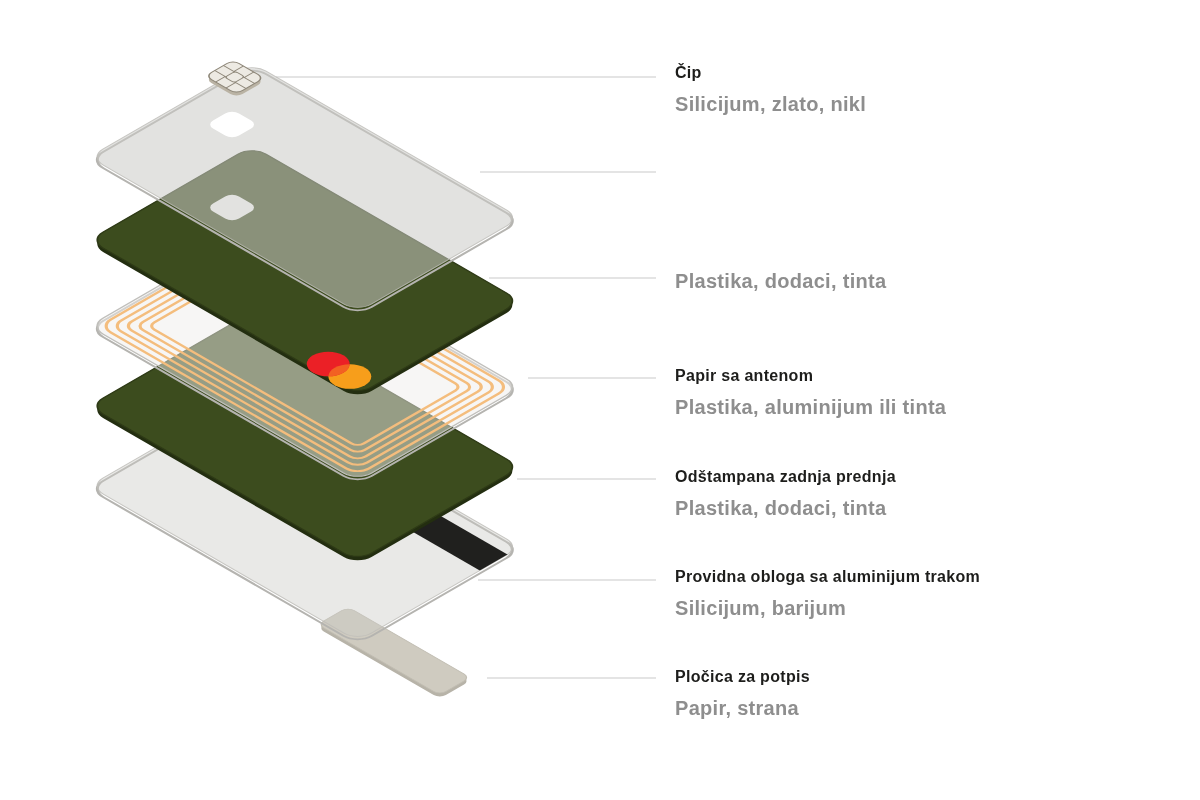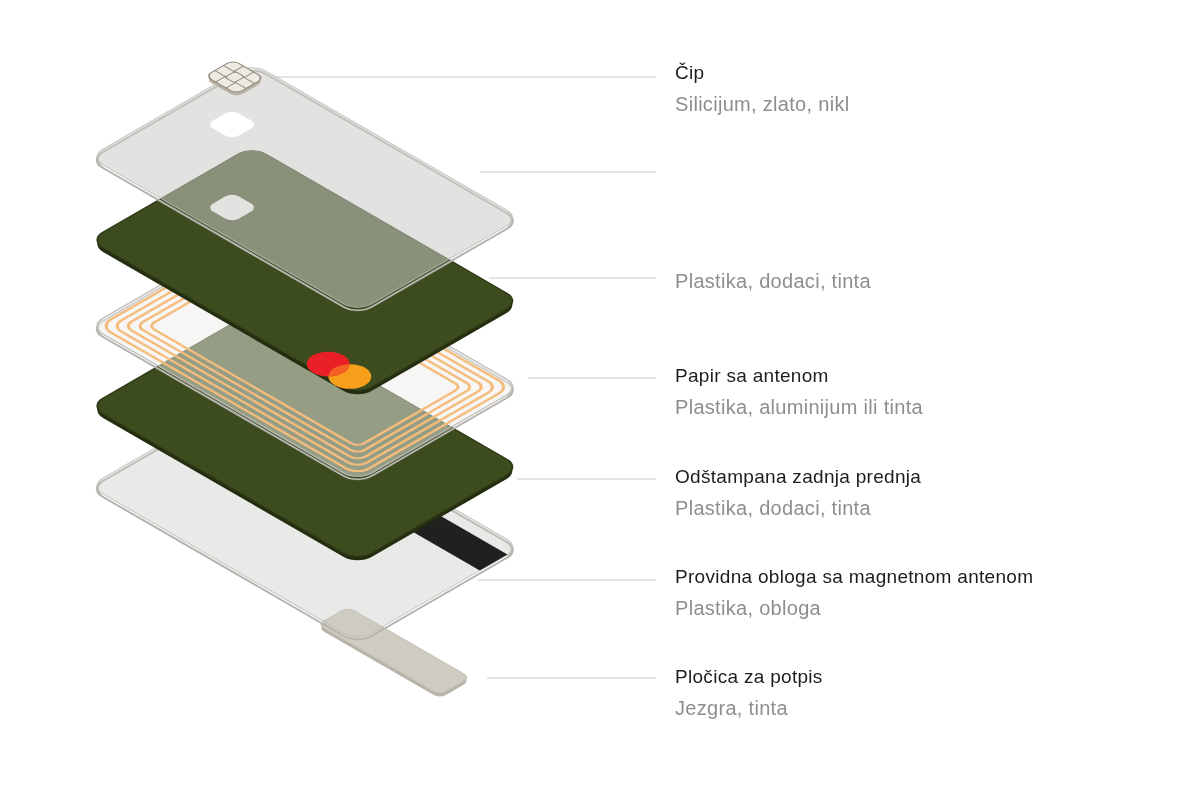--- a/index.html
+++ b/index.html
@@ -33,22 +33,22 @@
   .sig-edge{fill:var(--signature-edge);}
   .chip-edge{fill:#BAB3A4;}
   .chipb{fill:var(--chip-body);stroke:var(--chip-outline);stroke-width:1.3;}
   .chipl{fill:none;stroke:var(--chip-outline);stroke-width:1.1;}
   .chipc{fill:var(--chip-body);stroke:var(--chip-outline);stroke-width:1.1;}
   .mc-red{fill:var(--mc-red);}
   .mc-orange{fill:var(--mc-orange);}
   .mc-lens{fill:var(--mc-overlap);}
   .labels{position:absolute;left:0;top:0;width:1200px;height:800px;pointer-events:none;}
   .label{position:absolute;left:675px;white-space:nowrap;}
-  .label-title{font-size:19px;font-weight:400;color:var(--title-text);line-height:26px;letter-spacing:.3px;}
-  .label-sub{font-size:20px;font-weight:400;color:var(--subtitle-text);line-height:26px;margin-top:5px;letter-spacing:.3px;}
+  .label-title{font-size:16px;font-weight:700;color:var(--title-text);line-height:26px;letter-spacing:.3px;}
+  .label-sub{font-size:20px;font-weight:700;color:var(--subtitle-text);line-height:26px;margin-top:5px;letter-spacing:.3px;}
 </style>
 </head>
 <body>
 
 <svg id="diagram-svg" width="1200" height="800" viewBox="0 0 1200 800">
   <defs>
     <clipPath id="cardclip">
         <rect x="0" y="0" width="310" height="188" rx="16"></rect>
       </clipPath>
     <clipPath id="mcclip">
@@ -129,20 +129,20 @@
   </div>
   <div class="label" style="top:363px">
     <div class="label-title">Papir sa antenom</div>
     <div class="label-sub">Plastika, aluminijum ili tinta</div>
   </div>
   <div class="label" style="top:464px">
     <div class="label-title">Odštampana zadnja prednja</div>
     <div class="label-sub">Plastika, dodaci, tinta</div>
   </div>
   <div class="label" style="top:564px">
-    <div class="label-title">Providna obloga sa magnetnom antenom</div>
-    <div class="label-sub">Plastika, obloga</div>
+    <div class="label-title">Providna obloga sa aluminijum trakom</div>
+    <div class="label-sub">Silicijum, barijum</div>
   </div>
   <div class="label" style="top:664px">
     <div class="label-title">Pločica za potpis</div>
-    <div class="label-sub">Jezgra, tinta</div>
+    <div class="label-sub">Papir, strana</div>
   </div>
 </div>
 
 </body></html>

